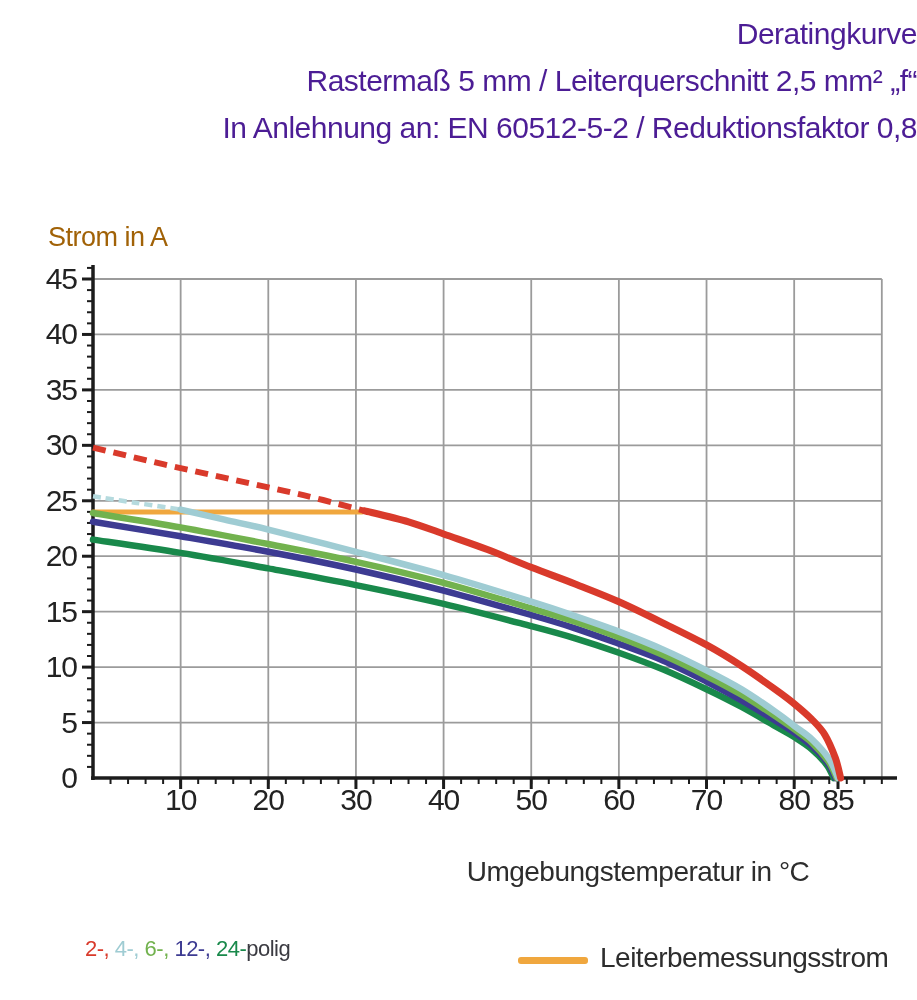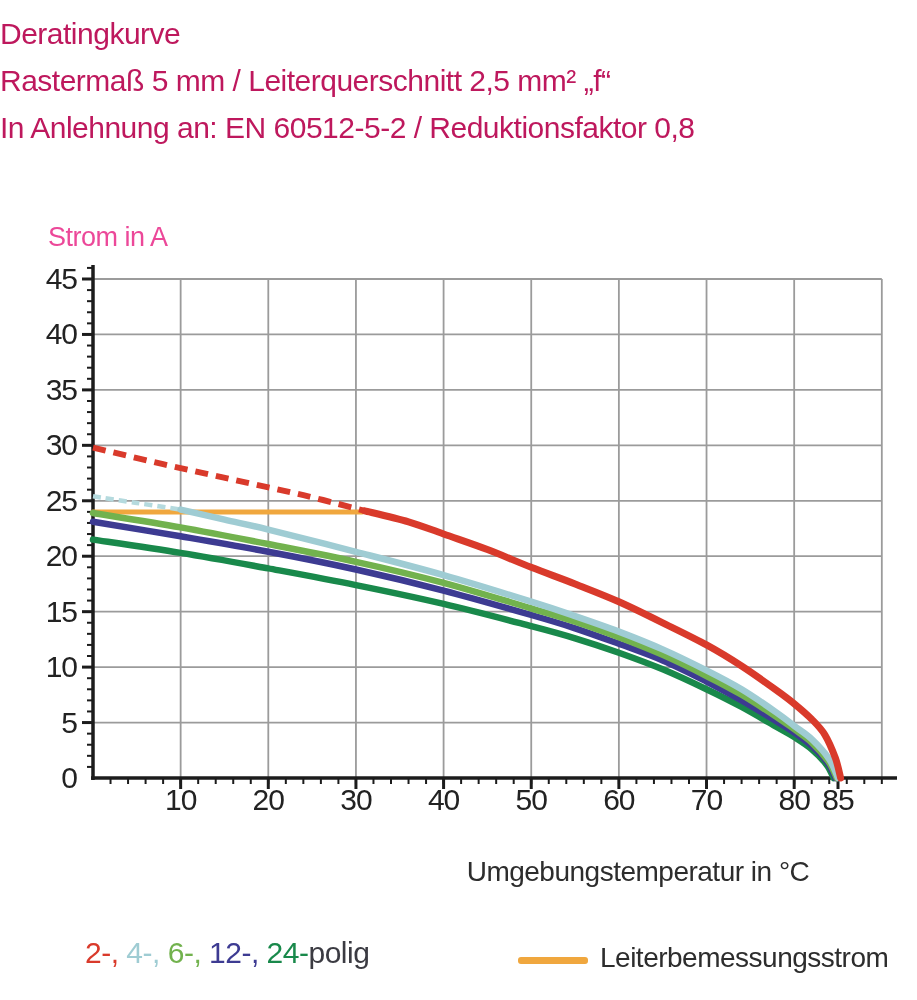--- a/index.html
+++ b/index.html
@@ -1,33 +1,33 @@
 <!DOCTYPE html>
 <html><head>
 <meta charset="utf-8">
 <style>
   html,body{margin:0;padding:0;background:#fff;}
   .screen{
     position:relative;width:917px;height:1000px;background:#ffffff;overflow:hidden;
     font-family:"Liberation Sans","DejaVu Sans",sans-serif;color:#2e2e2e;
   }
   .titles{
-    position:absolute;top:10px;left:0;width:917px;text-align:left;
-    font-size:30px;line-height:47px;letter-spacing:-0.5px;color:#be185d;
+    position:absolute;top:10px;left:0;width:917px;text-align:right;
+    font-size:30px;line-height:47px;letter-spacing:-0.5px;color:#4c1d95;
   }
   .axis-title-y{
-    position:absolute;left:48px;top:222px;font-size:27px;letter-spacing:-0.5px;color:#ec4899;
+    position:absolute;left:48px;top:222px;font-size:27px;letter-spacing:-0.5px;color:#a16207;
   }
   .axis-title-x{
     position:absolute;left:400px;top:856px;width:476px;text-align:center;
     font-size:28px;letter-spacing:-0.5px;color:#2d2d2d;
   }
   .chart-svg{position:absolute;left:0;top:0;}
   .legend-poles{
-    position:absolute;left:85px;top:936px;font-size:30px;letter-spacing:-0.5px;white-space:nowrap;
+    position:absolute;left:85px;top:936px;font-size:22px;letter-spacing:-0.5px;white-space:nowrap;
   }
   .legend-ref{position:absolute;left:518px;top:942px;height:40px;}
   .legend-ref .swatch{
     position:absolute;left:0;top:15px;width:70px;height:7px;border-radius:3px;background:#f0a73e;
   }
   .legend-ref .ref-label{
     position:absolute;left:82px;top:0;font-size:28px;letter-spacing:-0.5px;color:#2d2d2d;white-space:nowrap;text-align:center;
   }
   svg text{font-family:"Liberation Sans","DejaVu Sans",sans-serif;}
 </style>

